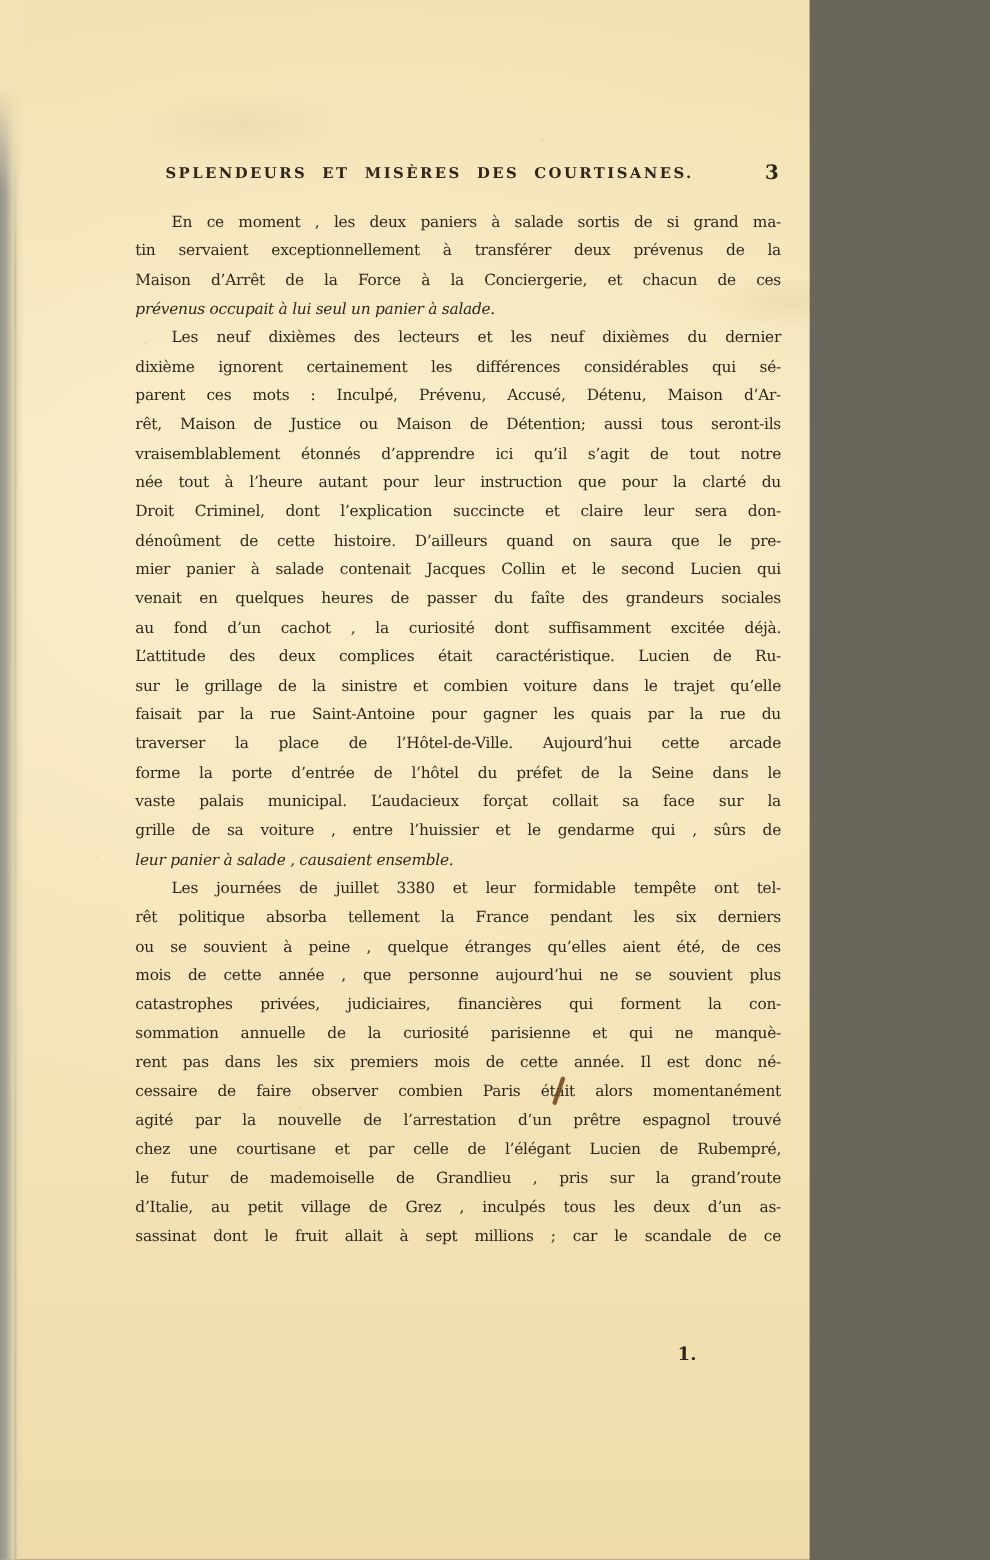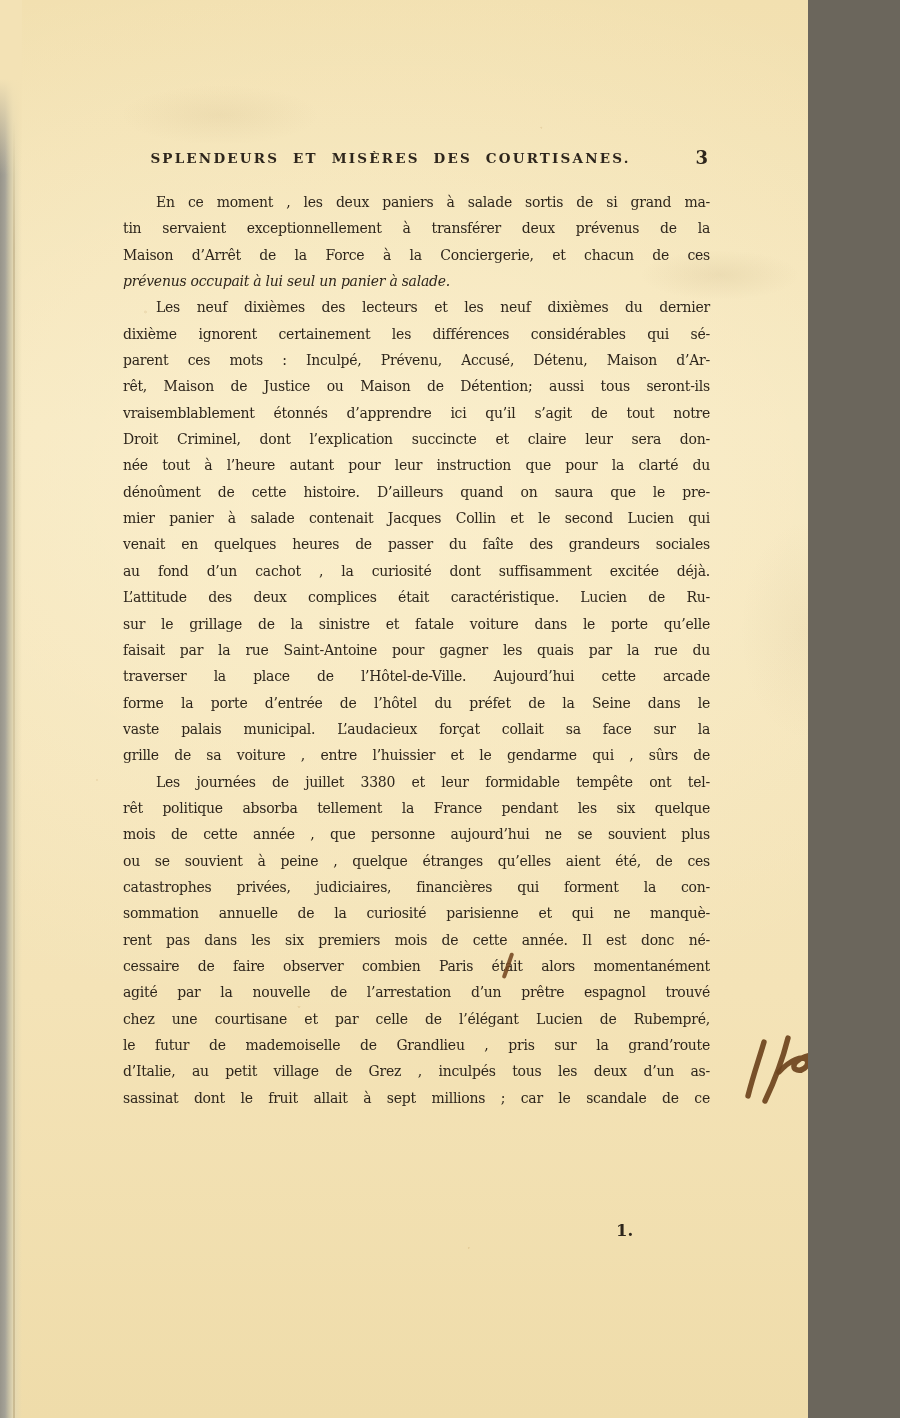--- a/index.html
+++ b/index.html
@@ -1,18 +1,18 @@
 <!DOCTYPE html>
 <html><head>
 <meta charset="utf-8">
 <style>
   html,body{margin:0;padding:0;background:#6b665c;}
   .page{
     position:relative;
-    width:808px;height:1418px;
+    width:736px;height:1418px;
     overflow:hidden;
     font-family:"DejaVu Serif","Liberation Serif",serif;
     background:
       radial-gradient(1300px 900px at 46% 34%, rgba(255,246,218,.55) 0%, rgba(255,246,218,0) 60%),
       radial-gradient(3px 3px at 18% 22%, rgba(168,118,48,.18) 0 40%, rgba(168,118,48,0) 60%),
       radial-gradient(2px 2px at 67% 9%, rgba(168,118,48,.20) 0 40%, rgba(168,118,48,0) 60%),
       radial-gradient(2px 2px at 83% 46%, rgba(168,118,48,.16) 0 40%, rgba(168,118,48,0) 60%),
       radial-gradient(3px 2px at 37% 71%, rgba(168,118,48,.15) 0 40%, rgba(168,118,48,0) 60%),
       radial-gradient(2px 2px at 58% 88%, rgba(168,118,48,.17) 0 40%, rgba(168,118,48,0) 60%),
       radial-gradient(2px 2px at 12% 55%, rgba(168,118,48,.14) 0 40%, rgba(168,118,48,0) 60%),
@@ -93,39 +93,40 @@
           <div class="line">tin servaient exceptionnellement à transférer deux prévenus de la</div>
           <div class="line">Maison d’Arrêt de la Force à la Conciergerie, et chacun de ces</div>
           <div class="line short">prévenus occupait à lui seul un panier à salade.</div>
         </div>
         <div class="para">
           <div class="line first">Les neuf dixièmes des lecteurs et les neuf dixièmes du dernier</div>
           <div class="line">dixième ignorent certainement les différences considérables qui sé-</div>
           <div class="line">parent ces mots : Inculpé, Prévenu, Accusé, Détenu, Maison d’Ar-</div>
           <div class="line">rêt, Maison de Justice ou Maison de Détention; aussi tous seront-ils</div>
           <div class="line">vraisemblablement étonnés d’apprendre ici qu’il s’agit de tout notre</div>
+          <div class="line">née tout à l’heure autant pour leur instruction que pour la clarté du</div>
           <div class="line">Droit Criminel, dont l’explication succincte et claire leur sera don-</div>
-          <div class="line">née tout à l’heure autant pour leur instruction que pour la clarté du</div>
           <div class="line">dénoûment de cette histoire. D’ailleurs quand on saura que le pre-</div>
           <div class="line">mier panier à salade contenait Jacques Collin et le second Lucien qui</div>
           <div class="line">venait en quelques heures de passer du faîte des grandeurs sociales</div>
           <div class="line">au fond d’un cachot , la curiosité dont suffisamment excitée déjà.</div>
           <div class="line">L’attitude des deux complices était caractéristique. Lucien de Ru-</div>
-          <div class="line">sur le grillage de la sinistre et fatale voiture dans le porte qu’elle</div>
+          <div class="line">sur le grillage de la sinistre et combien voiture dans le trajet qu’elle</div>
           <div class="line">faisait par la rue Saint-Antoine pour gagner les quais par la rue du</div>
           <div class="line">traverser la place de l’Hôtel-de-Ville. Aujourd’hui cette arcade</div>
           <div class="line">forme la porte d’entrée de l’hôtel du préfet de la Seine dans le</div>
           <div class="line">vaste palais municipal. L’audacieux forçat collait sa face sur la</div>
           <div class="line">grille de sa voiture , entre l’huissier et le gendarme qui , sûrs de</div>
+          <div class="line short">leur panier à salade , causaient ensemble.</div>
         </div>
         <div class="para">
           <div class="line first">Les journées de juillet 3380 et leur formidable tempête ont tel-</div>
-          <div class="line">rêt politique absorba tellement la France pendant les six quelque</div>
+          <div class="line">rêt politique absorba tellement la France pendant les six derniers</div>
+          <div class="line">ou se souvient à peine , quelque étranges qu’elles aient été, de ces</div>
           <div class="line">mois de cette année , que personne aujourd’hui ne se souvient plus</div>
-          <div class="line">ou se souvient à peine , quelque étranges qu’elles aient été, de ces</div>
           <div class="line">catastrophes privées, judiciaires, financières qui forment la con-</div>
           <div class="line">sommation annuelle de la curiosité parisienne et qui ne manquè-</div>
           <div class="line">rent pas dans les six premiers mois de cette année. Il est donc né-</div>
           <div class="line"><span>cessaire de faire observer combien Paris </span><span class="struck">était</span><span> alors momentanément</span></div>
           <div class="line">agité par la nouvelle de l’arrestation d’un prêtre espagnol trouvé</div>
           <div class="line">chez une courtisane et par celle de l’élégant Lucien de Rubempré,</div>
           <div class="line">le futur de mademoiselle de Grandlieu , pris sur la grand’route</div>
           <div class="line">d’Italie, au petit village de Grez , inculpés tous les deux d’un as-</div>
           <div class="line">sassinat dont le fruit allait à sept millions ; car le scandale de ce</div>
         </div>

